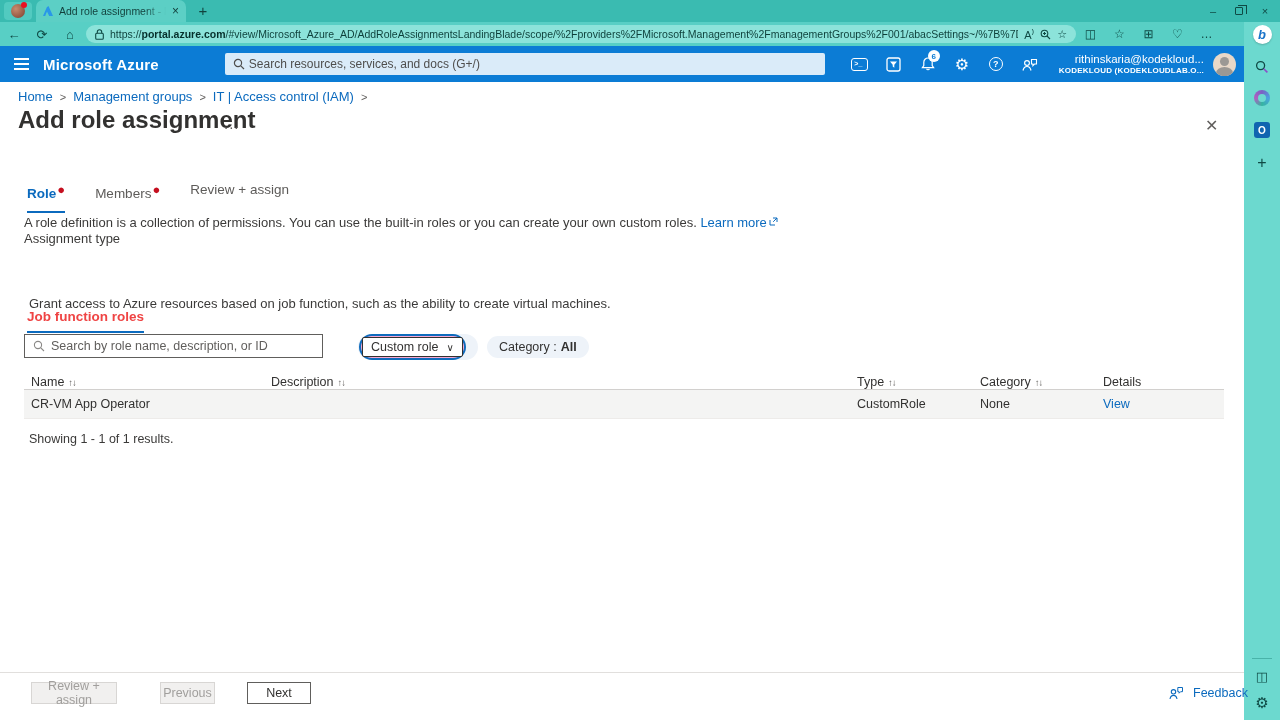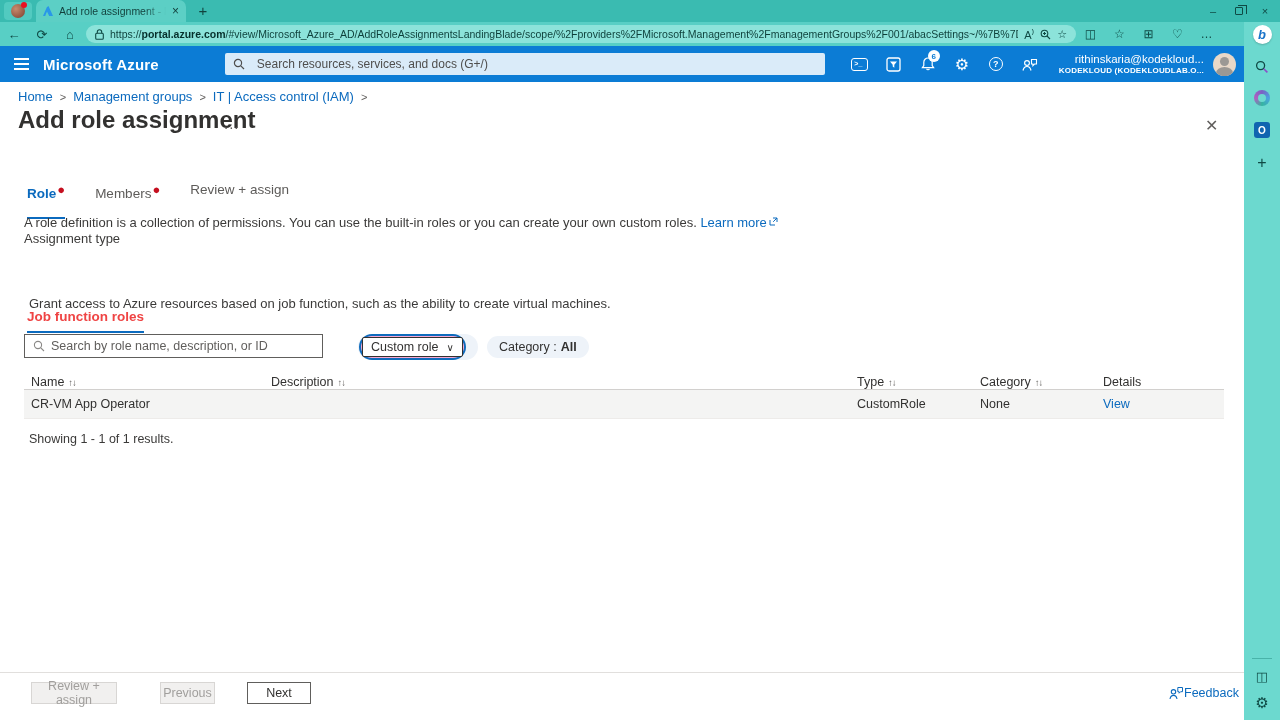--- a/index.html
+++ b/index.html
@@ -43,21 +43,21 @@
   .outlook { width:16px; height:16px; border-radius:3px; background:#1064b0; color:#fff; font-size:10px; font-weight:bold; display:flex; align-items:center; justify-content:center; }
   .sb-bottom { margin-top:auto; display:flex; flex-direction:column; align-items:center; width:100%; }
   .sb-div { width:20px; border-top:1px solid #49b3a9; margin-bottom:10px; }
   .sb-gear { margin:10px 0 8px; }
 
   
   .azure-header { position:absolute; left:0; top:46px; width:1244px; height:36px; background:#0c7cd5; display:flex; align-items:center; color:#fff; }
   .hamburger { width:46px; display:flex; flex-direction:column; gap:3px; align-items:center; }
   .hamburger span { width:15px; height:2px; background:#fff; display:block; }
   .brand { font-size:15px; font-weight:600; letter-spacing:.2px; white-space:nowrap; }
-  .az-search { margin-left:66px; width:640px; height:22px; background:rgba(255,255,255,.85); border-radius:2px; display:flex; align-items:center; padding:0 8px; gap:12px; }
+  .az-search { margin-left:66px; width:640px; height:22px; background:rgba(255,255,255,.85); border-radius:2px; display:flex; align-items:center; padding:0 8px; gap:4px; }
   .az-search input { border:none; outline:none; background:transparent; flex:1; font-size:12px; color:#3b3a39; font-family:"Liberation Sans",sans-serif; }
   .az-search input::placeholder { color:#4f4e4d; }
   .az-icons { display:flex; align-items:center; margin-left:18px; }
   .az-ico { width:34px; height:36px; display:flex; align-items:center; justify-content:center; position:relative; }
   .shell { width:17px; height:13px; border:1.4px solid #fff; border-radius:3px; font-size:7px; font-weight:bold; line-height:10px; padding-left:2px; letter-spacing:0; }
   .badge { position:absolute; top:4px; right:5px; min-width:12px; height:12px; border-radius:50%; background:#fff; color:#0c7cd5; font-size:8px; font-weight:bold; display:flex; align-items:center; justify-content:center; }
   .gear-glyph { font-size:16px; color:#fff; }
   .help-circle { width:14px; height:14px; border:1.4px solid #fff; border-radius:50%; font-size:9px; display:flex; align-items:center; justify-content:center; font-weight:bold; }
   .az-user { margin-left:12px; text-align:right; line-height:1.25; }
   .az-user .u1 { font-size:11.5px; white-space:nowrap; }
@@ -69,21 +69,21 @@
   
   .page { position:absolute; left:0; top:82px; width:1244px; height:638px; background:#fff; }
   .breadcrumb { position:absolute; left:18px; top:7px; font-size:13px; color:#605e5c; display:flex; gap:7px; align-items:center; }
   .crumb { color:#0b6abe; text-decoration:none; }
   .crumb-sep { color:#605e5c; font-size:11px; }
   .page-title { position:absolute; left:18px; top:24px; font-size:24px; font-weight:600; color:#323130; }
   .title-dots { position:absolute; left:224px; top:33px; font-size:15px; color:#605e5c; letter-spacing:1px; }
   .blade-close { position:absolute; left:1205px; top:34px; font-size:16px; color:#605e5c; }
 
   .pivot { position:absolute; left:27px; top:100px; display:flex; gap:30px; font-size:13.5px; }
-  .pivot .p-item { color:#5d5b59; position:relative; padding-bottom:16px; }
+  .pivot .p-item { color:#5d5b59; position:relative; padding-bottom:10px; }
   .pivot .p-item.active { color:#0b6abe; font-weight:600; border-bottom:2px solid #0b6abe; }
   .req-dot { color:#c50f1f; font-size:13px; vertical-align:4px; margin-left:1px; }
 
   .role-desc { position:absolute; left:24px; top:133px; font-size:13px; color:#3b3a39; }
   .learn-more { color:#0b6abe; text-decoration:none; }
   .ext-ico { display:inline-block; vertical-align:1px; margin-left:2px; }
   .assign-type { position:absolute; left:24px; top:149px; font-size:13px; color:#3b3a39; }
 
   .subpivot { position:absolute; left:27px; top:179px; display:flex; gap:28px; font-size:13.5px; }
   .subpivot .p-item { color:#5d5b59; padding-bottom:7px; }
@@ -115,21 +115,21 @@
   .view-link { color:#0b6abe; text-decoration:none; }
 
   .results { position:absolute; left:29px; top:350px; font-size:12.5px; color:#3b3a39; }
 
   .foot-divider { position:absolute; left:0; top:590px; width:1244px; border-top:1px solid #e1dfdd; }
   .footer-btn { position:absolute; top:600px; height:22px; font-size:12.5px; display:flex; align-items:center; justify-content:center; font-family:"Liberation Sans",sans-serif; }
   .btn-disabled { background:#f1f0ef; border:1px solid #d8d6d4; color:#a19f9d; }
   .btn-review { left:31px; width:86px; }
   .btn-prev { left:160px; width:55px; }
   .btn-next { left:247px; width:64px; background:#fff; border:1px solid #605e5c; color:#323130; }
-  .feedback { position:absolute; left:1168px; top:604px; display:flex; align-items:center; gap:0; font-size:12.5px; color:#0b6abe; }
+  .feedback { position:absolute; left:1168px; top:604px; display:flex; align-items:center; gap:9px; font-size:12.5px; color:#0b6abe; }
 </style>
 </head>
 <body>
 
 <div class="tabstrip">
   <div class="profile-chip">
     <div class="profile-avatar"></div>
   </div>
   <div class="tab">
     <span class="favicon-azure"></span>

